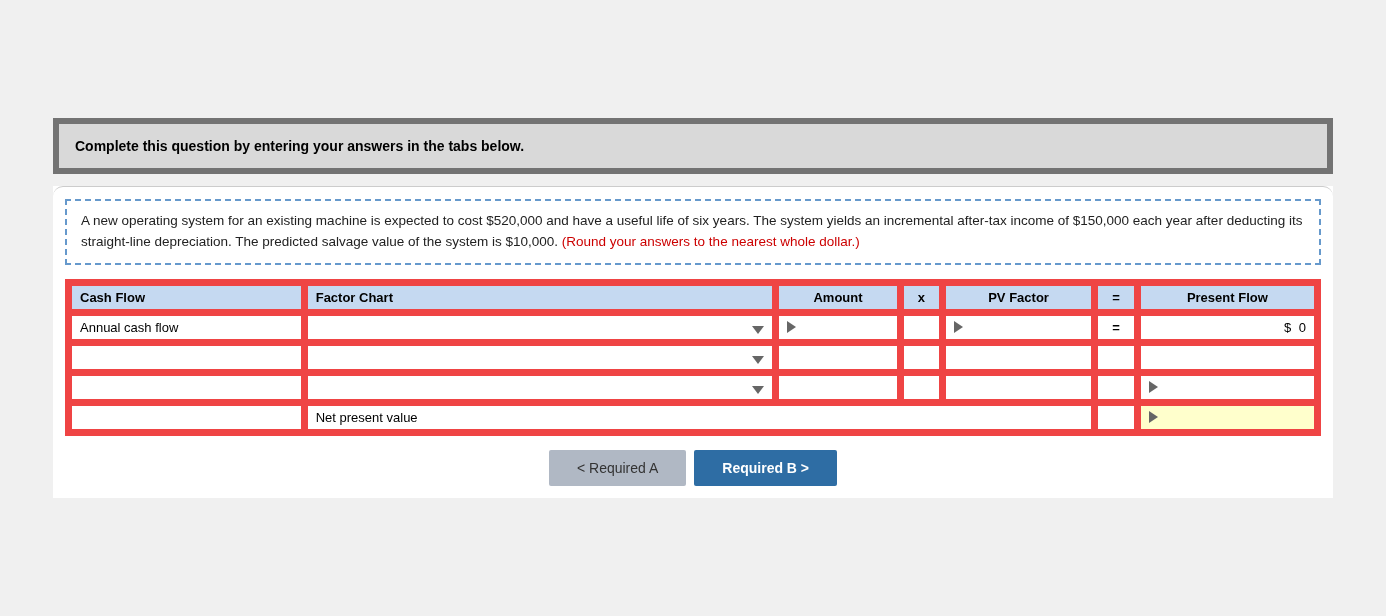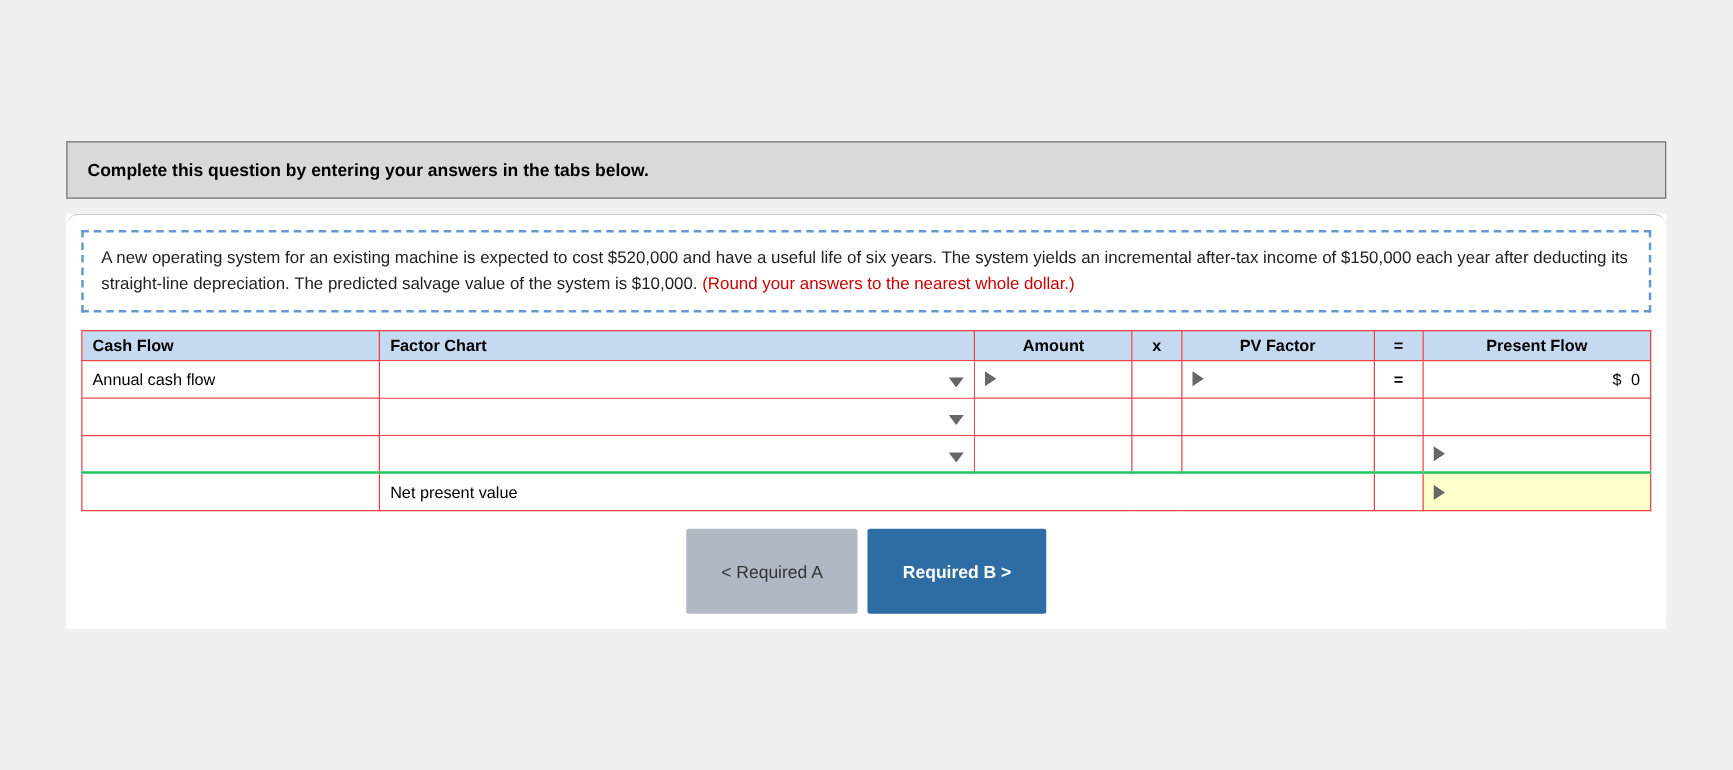--- a/index.html
+++ b/index.html
@@ -13,21 +13,21 @@
       min-height: 616px;
       width: 1386px;
     }
     .outer-container {
       background: #f0f0f0;
       width: 1300px;
       padding: 10px;
     }
     .instruction-bar {
       background: #d9d9d9;
-      border: 1px solid #737373;
+      border: 6px solid #737373;
       padding: 14px 16px;
       font-weight: bold;
       font-size: 14px;
       margin-bottom: 12px;
     }
     .tabs-container {
       background: #fff;
       padding: 0;
     }
     .tab-row {
@@ -72,21 +72,21 @@
     .highlight-red {
       color: #cc0000;
     }
     
     .data-table {
       width: 100%;
       border-collapse: collapse;
       font-size: 13px;
     }
     .data-table th, .data-table td {
-      border: 1px solid #ef4444;
+      border: 7px solid #ef4444;
       padding: 4px 8px;
       vertical-align: middle;
     }
     .data-table thead th {
       background: #c5d9f1;
       font-weight: bold;
       text-align: center;
     }
     .data-table thead th.left-align {
       text-align: left;
@@ -145,21 +145,21 @@
     .bottom-nav {
       display: flex;
       justify-content: center;
       gap: 8px;
       margin-top: 14px;
     }
     .btn-prev {
       background: #b0b8c4;
       color: #333;
       border: none;
-      padding: 26px 28px;
+      padding: 10px 28px;
       font-size: 14px;
       cursor: pointer;
       border-radius: 2px;
     }
     .btn-next {
       background: #2e6da4;
       color: #fff;
       border: none;
       padding: 10px 28px;
       font-size: 14px;

